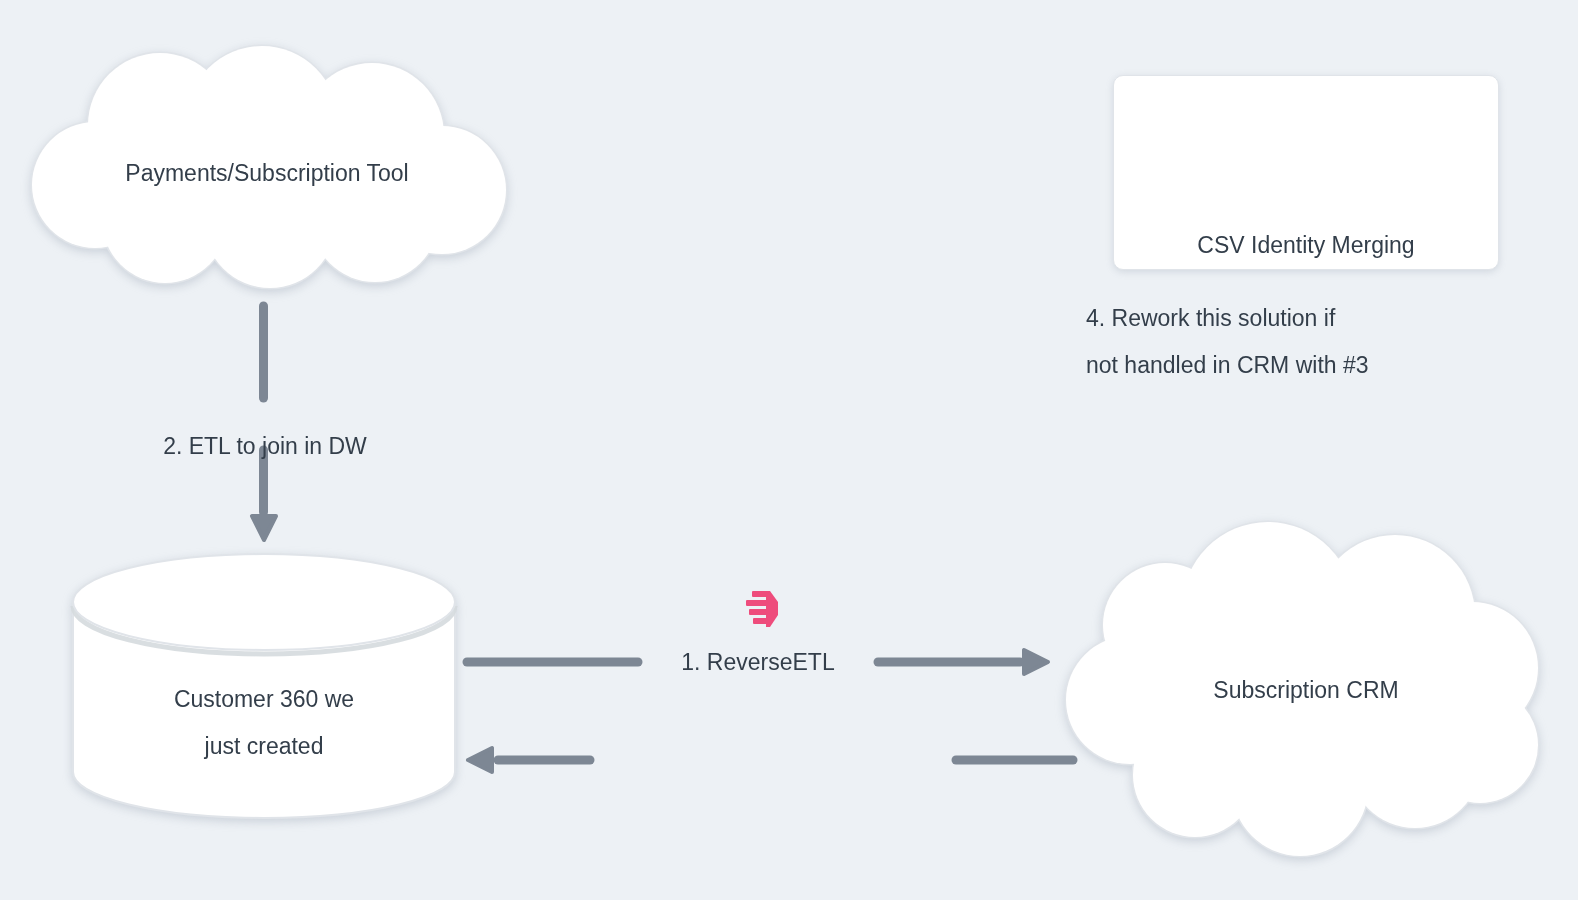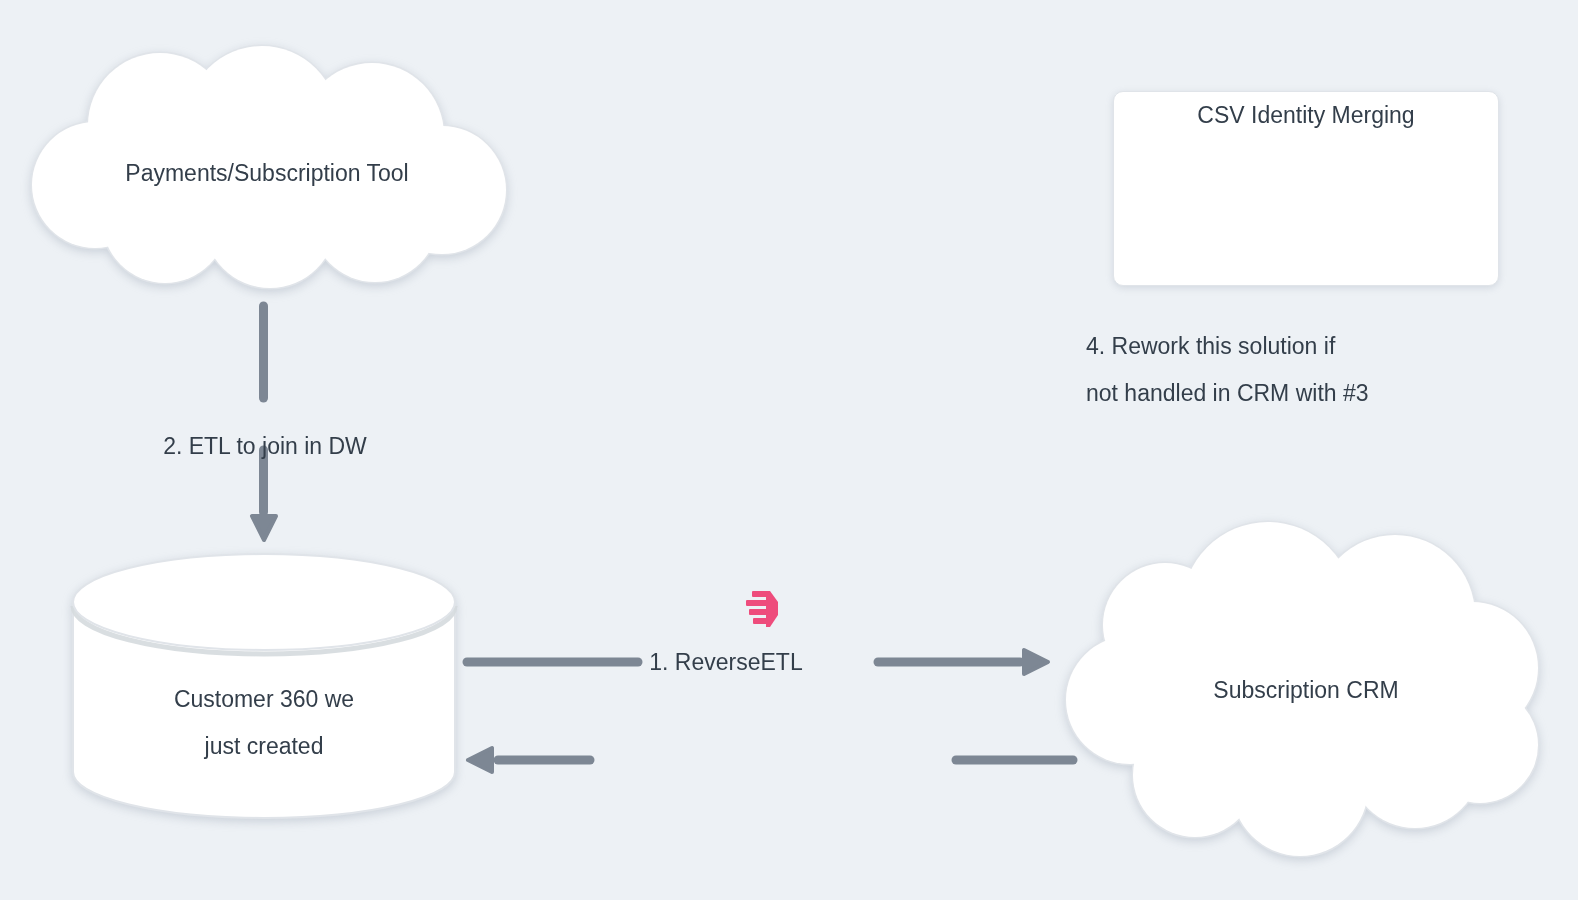--- a/index.html
+++ b/index.html
@@ -15,28 +15,28 @@
   .cyl-body, .cyl-top { fill: var(--shape-fill,#fff); stroke: var(--shape-border,#e0e4e9); stroke-width:2; }
   .cyl-shadow { fill:none; stroke:#d5dade; stroke-width:5; opacity:.9; }
   .arrow-line { stroke: var(--arrow, #7d8794); stroke-width:9; stroke-linecap:round; fill:none; }
   .arrow-head { fill: var(--arrow, #7d8794); stroke: var(--arrow,#7d8794); stroke-width:4; stroke-linejoin:round; }
   .census { fill: var(--census-pink, #ee4c7c); }
   .label {
     position:absolute; color: var(--text, #333e4a);
     font-size:23px; font-weight:500; line-height:47px;
     text-align:center; white-space:pre-line;
   }
-  .label.left { text-align:left;margin-top:28px; }
+  .label.left { text-align:left; }
   .box {
-    position:absolute; left:1113px; top:91px; width:384px; height:193px;
+    position:absolute; left:1113px; top:75px; width:384px; height:193px;
     background: var(--shape-fill,#fff);
     border:1.5px solid var(--shape-border,#e4e7eb);
     border-radius:10px;
     box-shadow:0 2px 7px rgba(140,152,170,0.28);
-    display:flex; align-items:flex-start; justify-content:center;
+    display:flex; align-items:flex-end; justify-content:center;
   }
 </style>
 </head>
 <body>
 
 <div class="canvas">
 
   <svg class="layer" width="1578" height="900" viewBox="0 0 1578 900">
     <defs>
       <g id="cloud-payments-shape">
@@ -113,19 +113,19 @@
 
   <div class="label" style="left:17px; top:150px; width:500px;">Payments/Subscription Tool</div>
 
   <div class="label" style="left:64px; top:676px; width:400px;">Customer 360 we
 just created</div>
 
   <div class="label" style="left:1106px; top:667px; width:400px;">Subscription CRM</div>
 
   <div class="label" style="left:65px; top:400px; width:400px;margin-top:23px;">2. ETL to join in DW</div>
 
-  <div class="label" style="left:576px; top:639px; width:300px;">1. ReverseETL</div>
+  <div class="label" style="left:608px; top:639px; width:300px;">1. ReverseETL</div>
 
 
   <div class="label left" style="left:1086px; top:295px; width:460px;">4. Rework this solution if
 not handled in CRM with #3</div>
 
 </div>
 
 </body></html>

